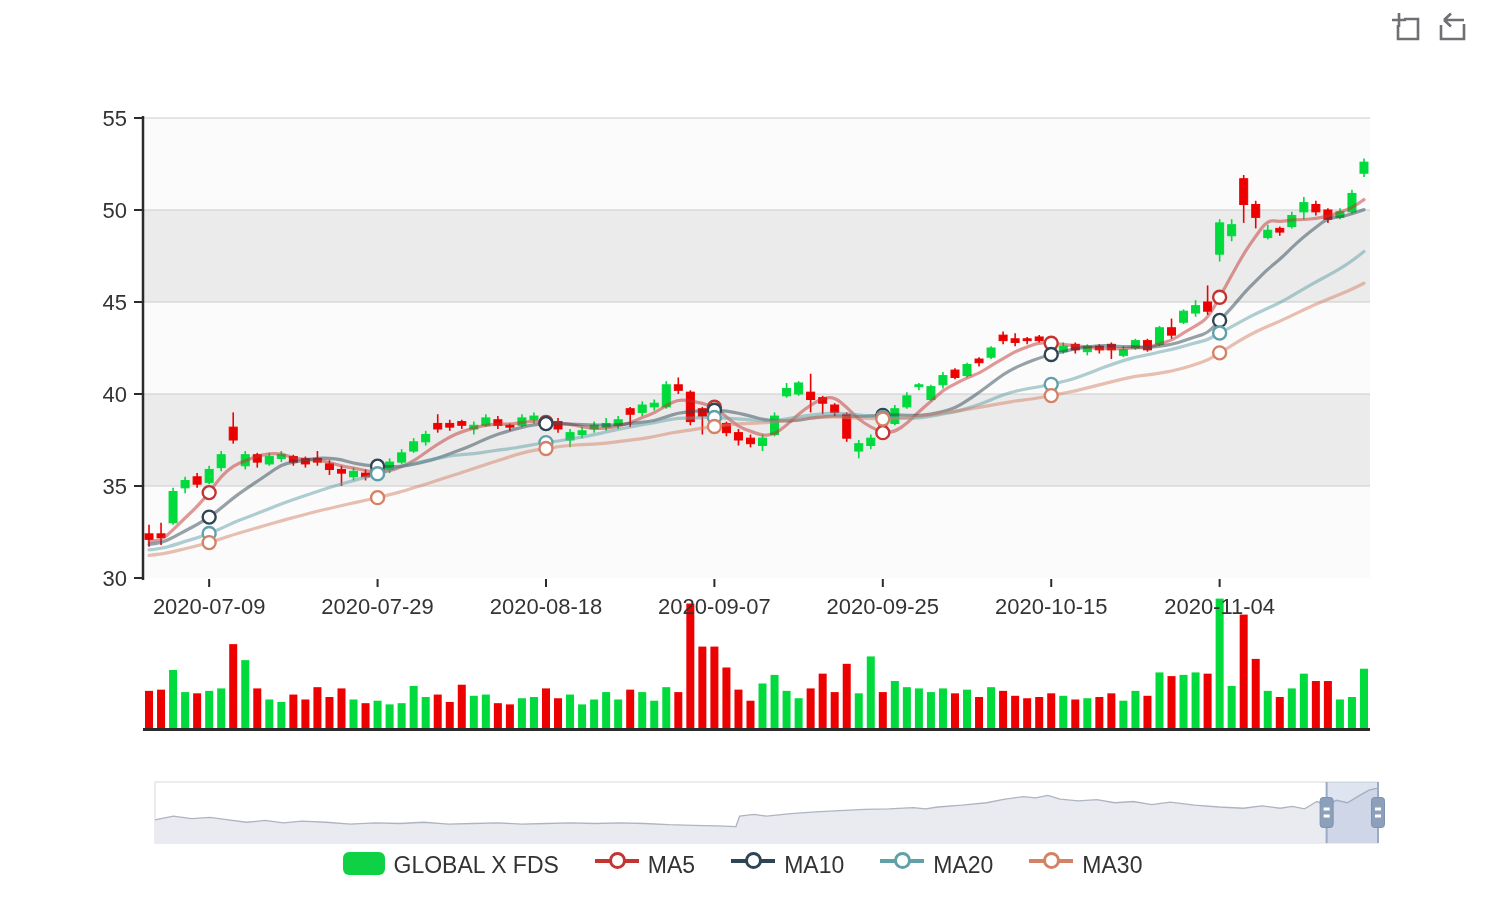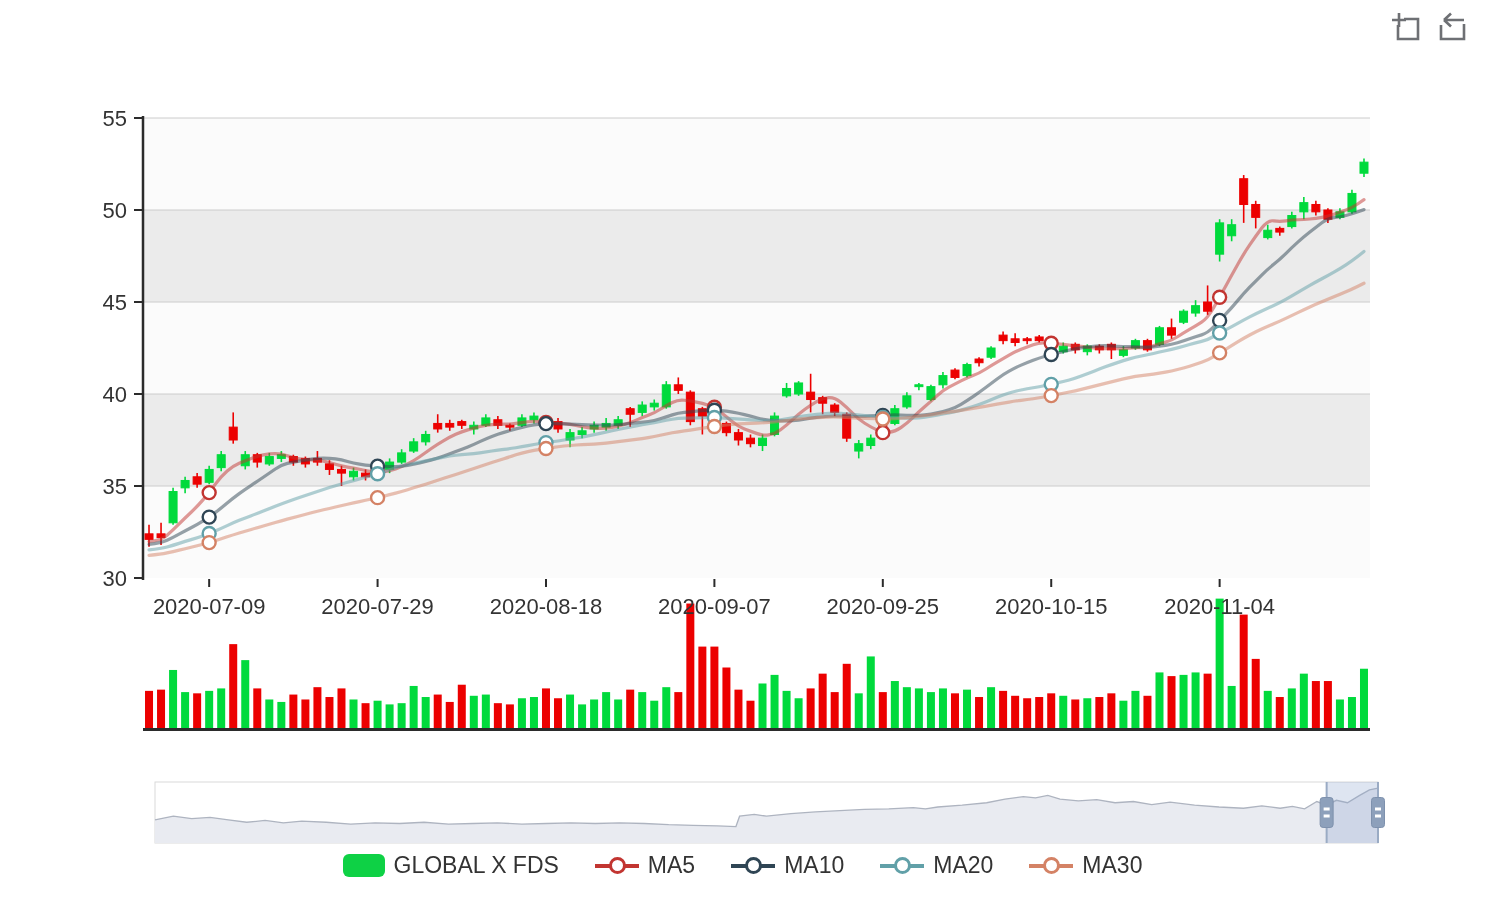--- a/index.html
+++ b/index.html
@@ -4,21 +4,21 @@
 <style>
   html,body{margin:0;padding:0;background:#ffffff;}
   body{width:1485px;height:920px;position:relative;overflow:hidden;
        font-family:"Liberation Sans",sans-serif;}
   #plot{position:absolute;left:0;top:0;}
   #toolbox{position:absolute;top:12px;right:18px;display:flex;gap:16px;z-index:5;}
   .tool-btn{width:30px;height:30px;background:none;border:none;padding:0;cursor:pointer;}
   .tool-btn svg{width:30px;height:30px;display:block;}
   #legend{position:absolute;left:0;top:852px;width:100%;display:flex;
           justify-content:center;align-items:center;gap:36px;z-index:5;}
-  .legend-item{display:flex;align-items:center;gap:9px;cursor:pointer;}
+  .legend-item{display:flex;gap:9px;cursor:pointer;}
   .legend-label{font-size:23px;color:#333;}
   .swatch-rect{width:42px;height:23px;border-radius:6px;}
   .swatch-line{position:relative;width:44px;height:18px;}
   .swatch-line .ln{position:absolute;left:0;right:0;top:7px;height:4px;}
   .swatch-line .ring{position:absolute;left:14px;top:0;width:17px;height:17px;
                      border-radius:50%;background:#fff;box-sizing:border-box;}
 </style>
 </head>
 <body>
 

